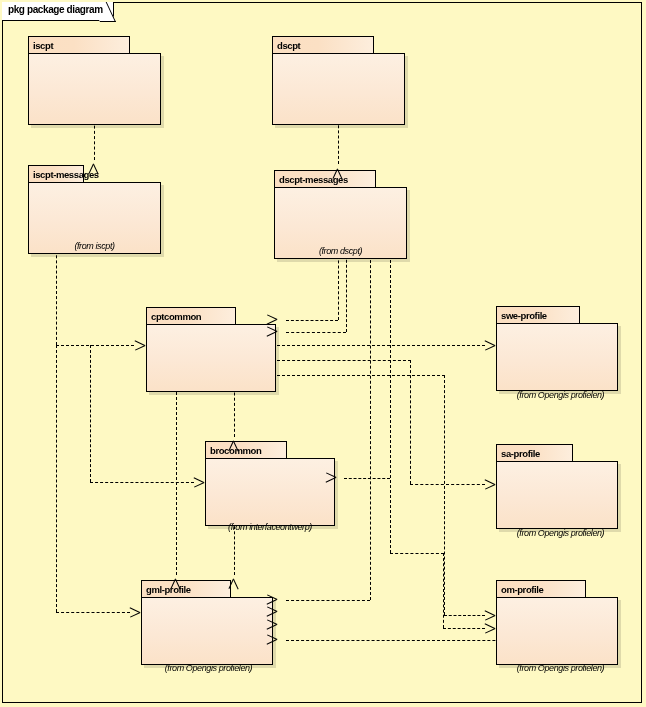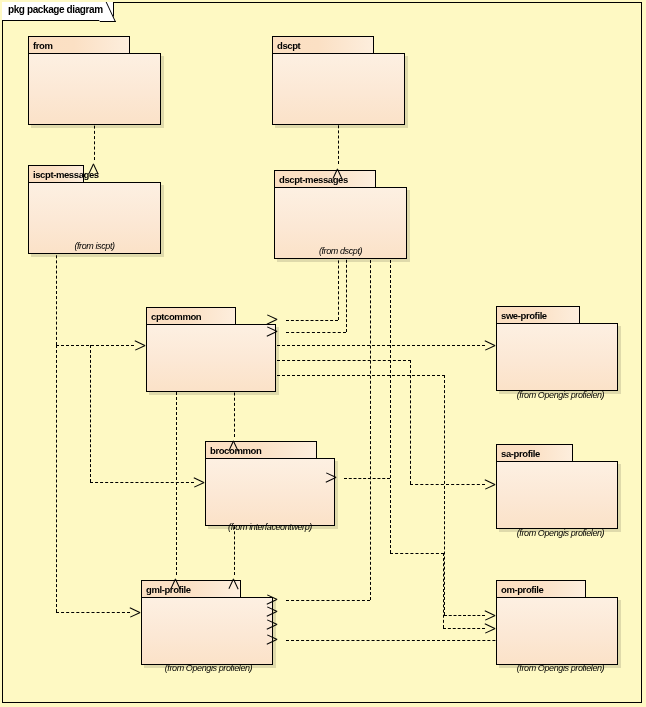--- a/index.html
+++ b/index.html
@@ -272,21 +272,21 @@
   <div class="seg seg-h" style="left:286px; top:640px; width:300px;"></div>
   <div class="arrow left" style="left:277px; top:640px;">
       <i></i>
       <i></i>
     </div>
   <div class="seg seg-v" style="left:586px; top:613px; height:27px;"></div>
 
   <div class="pkg" style="left:28px; top:36px;">
     <div class="pkg-body" style="width:133px; height:72px;"></div>
     <div class="pkg-tab" style="width:102px;">
-      <span class="pkg-tab-label">from</span>
+      <span class="pkg-tab-label">iscpt</span>
     </div>
   </div>
 
   <div class="pkg" style="left:272px; top:36px;">
     <div class="pkg-body" style="width:133px; height:72px;"></div>
     <div class="pkg-tab" style="width:102px;">
       <span class="pkg-tab-label">dscpt</span>
     </div>
   </div>
 
@@ -308,29 +308,29 @@
 
   <div class="pkg" style="left:146px; top:307px;">
     <div class="pkg-body" style="width:130px; height:68px;"></div>
     <div class="pkg-tab" style="width:90px;">
       <span class="pkg-tab-label">cptcommon</span>
     </div>
   </div>
 
   <div class="pkg" style="left:205px; top:441px;">
     <div class="pkg-body" style="width:130px; height:68px;"></div>
-    <div class="pkg-tab" style="width:112px;">
+    <div class="pkg-tab" style="width:82px;">
       <span class="pkg-tab-label">brocommon</span>
     </div>
   </div>
   <div class="pkg-from" style="left:200px; top:522px; width:140px;">(from interfaceontwerp)</div>
 
   <div class="pkg" style="left:141px; top:580px;">
     <div class="pkg-body" style="width:132px; height:68px;"></div>
-    <div class="pkg-tab" style="width:100px;">
+    <div class="pkg-tab" style="width:90px;">
       <span class="pkg-tab-label">gml-profile</span>
     </div>
   </div>
   <div class="pkg-from" style="left:136px; top:663px; width:145px;">(from Opengis profielen)</div>
 
   <div class="pkg" style="left:496px; top:306px;">
     <div class="pkg-body" style="width:122px; height:68px;"></div>
     <div class="pkg-tab" style="width:84px;">
       <span class="pkg-tab-label">swe-profile</span>
     </div>

